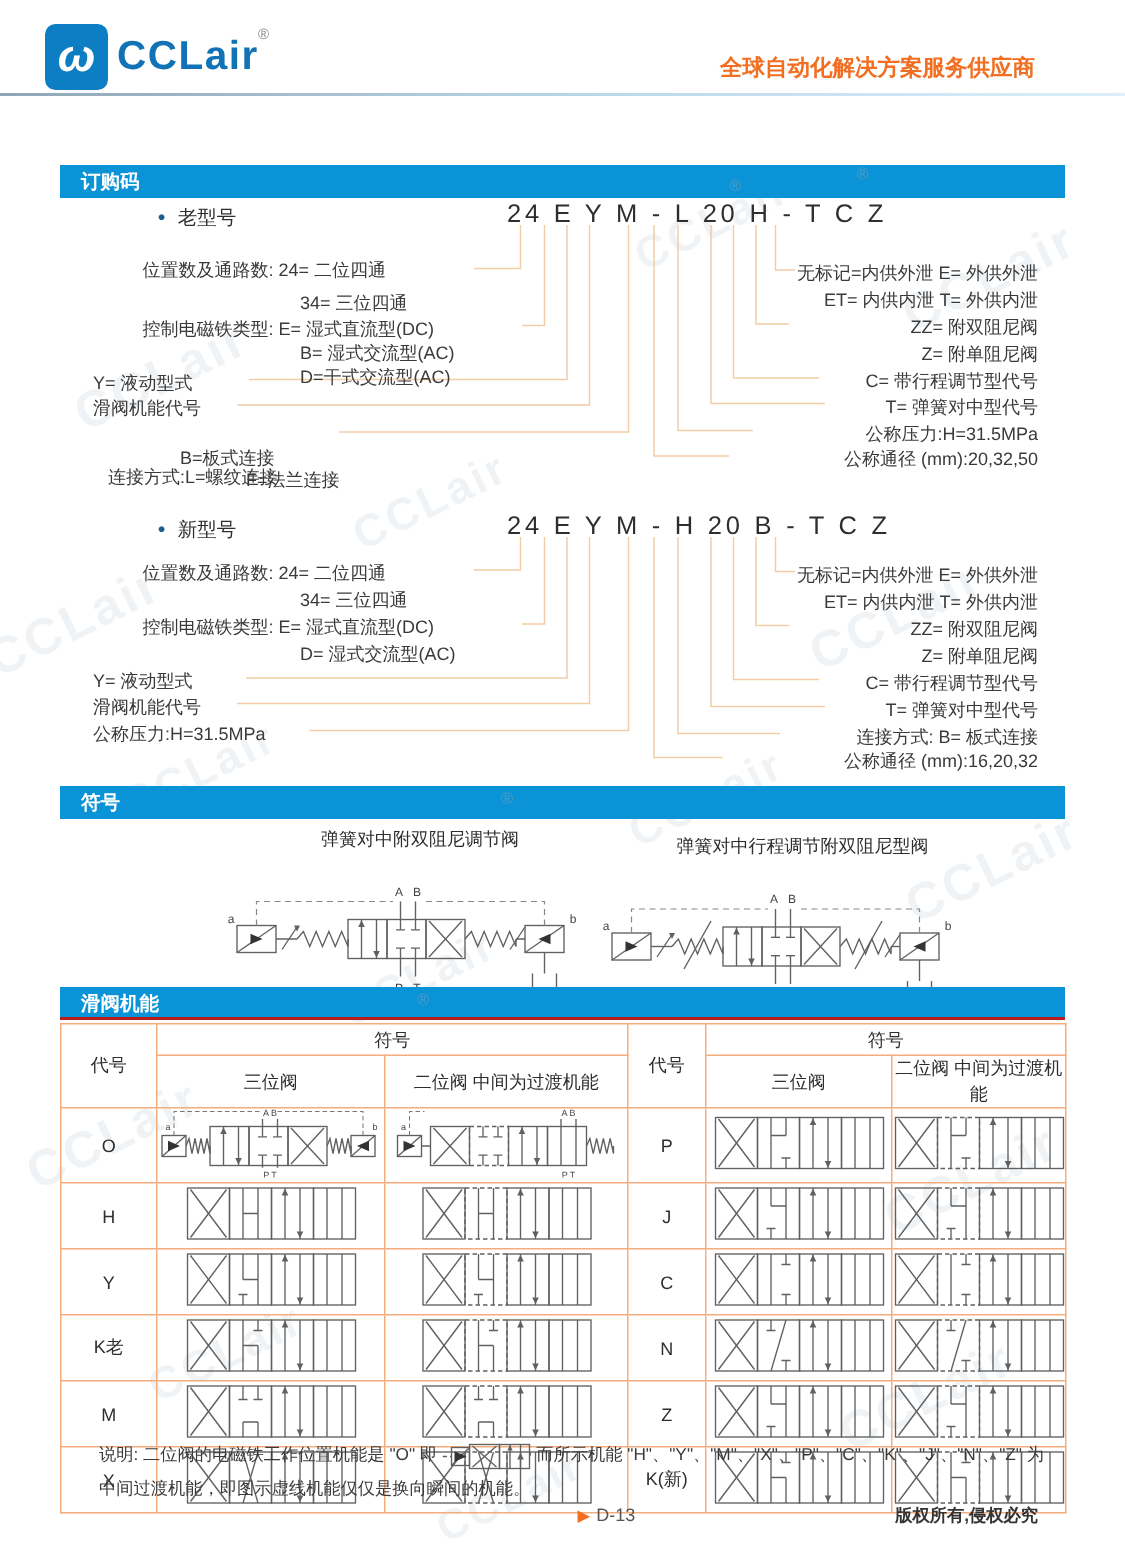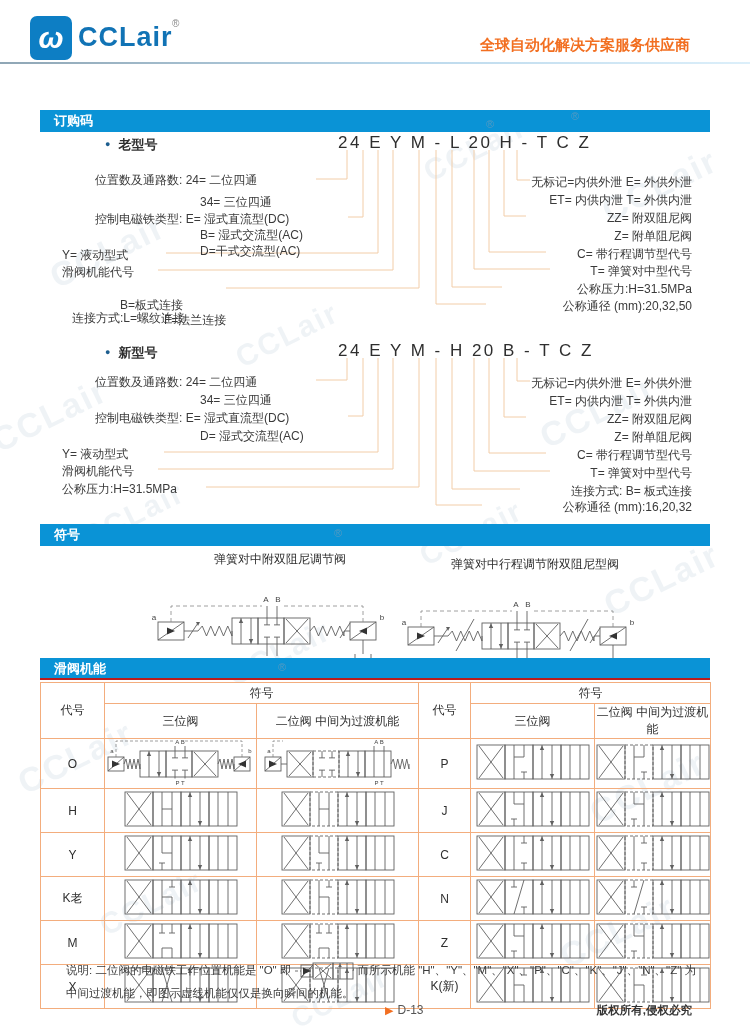--- a/index.html
+++ b/index.html
@@ -15,27 +15,27 @@
   .head-rule{position:absolute;left:0;top:62px;width:750px;height:2px;
              background:linear-gradient(90deg,#8fa6b5,#bcd9ec 55%,#dceffa);}
   
   .bar{position:absolute;left:40px;width:670px;height:22px;background:#0a93d6;color:#fff;
        font-size:13px;font-weight:bold;line-height:22px;padding-left:14px;box-sizing:border-box;z-index:3;}
   .bar.orange-under{border-bottom:2px solid #b91c1c;}
   
   .lbl{position:absolute;font-size:12px;white-space:nowrap;z-index:2;}
   .rlbl{position:absolute;right:58px;font-size:12px;white-space:nowrap;text-align:right;z-index:2;}
   .code{position:absolute;font-size:17px;letter-spacing:2.5px;color:#2e2e2e;z-index:2;}
-  .bullet-row{position:absolute;font-size:13px;color:#2e2e2e;z-index:2;font-weight:bold;}
+  .bullet-row{position:absolute;font-size:13px;color:#2e2e2e;z-index:2;}
   .bullet-row .dot{color:#1d5e8f;font-size:9px;vertical-align:2px;margin-right:8px;}
   
   #connectors{position:absolute;left:0;top:0;width:750px;height:1035px;z-index:1;pointer-events:none;}
   
   .fig{position:absolute;z-index:2;}
-  .fig .fig-title{font-size:12px;color:#2e2e2e;text-align:center;margin-bottom:10px;}
+  .fig .fig-title{font-size:12px;color:#2e2e2e;text-align:center;margin-bottom:5px;}
   
   #spool-table{position:absolute;left:40px;top:682px;width:670px;border-collapse:collapse;
                table-layout:fixed;z-index:2;font-size:12px;color:#2e2e2e;}
   #spool-table th,#spool-table td{border:1px solid #f3ad7d;text-align:center;vertical-align:middle;
                font-weight:normal;padding:0;}
   #spool-table thead tr:first-child th{height:20px;}
   #spool-table thead tr:last-child th{height:24px;}
   #spool-table tbody td{height:37px;}
   
   .note{position:absolute;left:66px;top:958px;width:630px;font-size:11.5px;line-height:1.7;z-index:2;}

